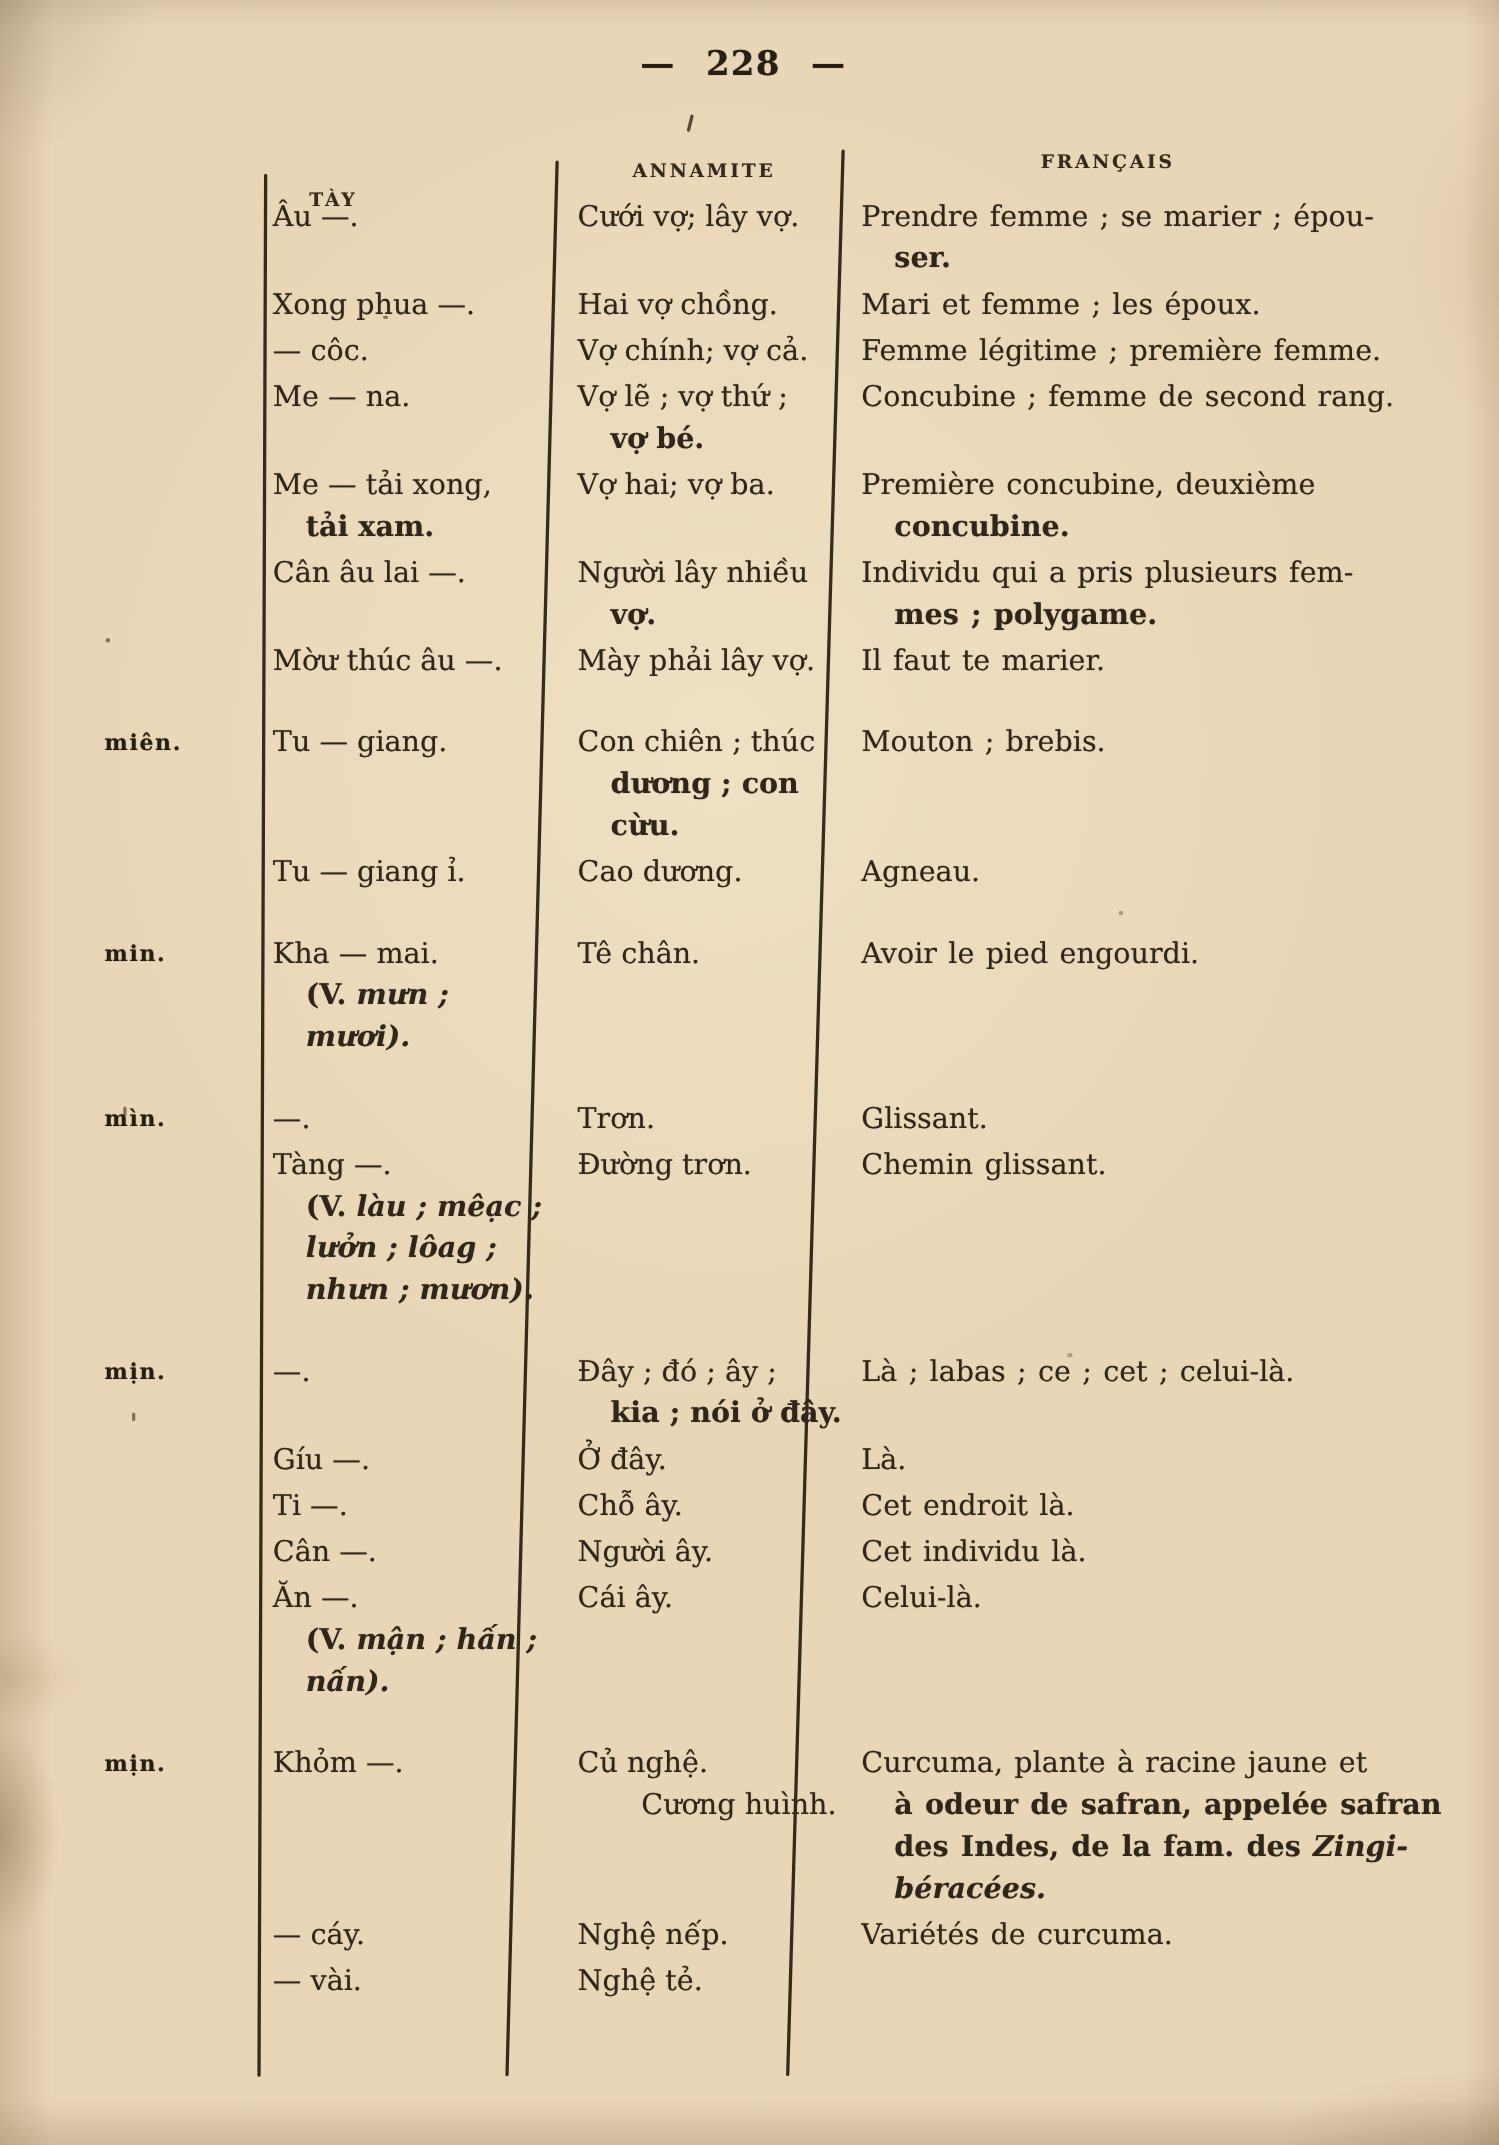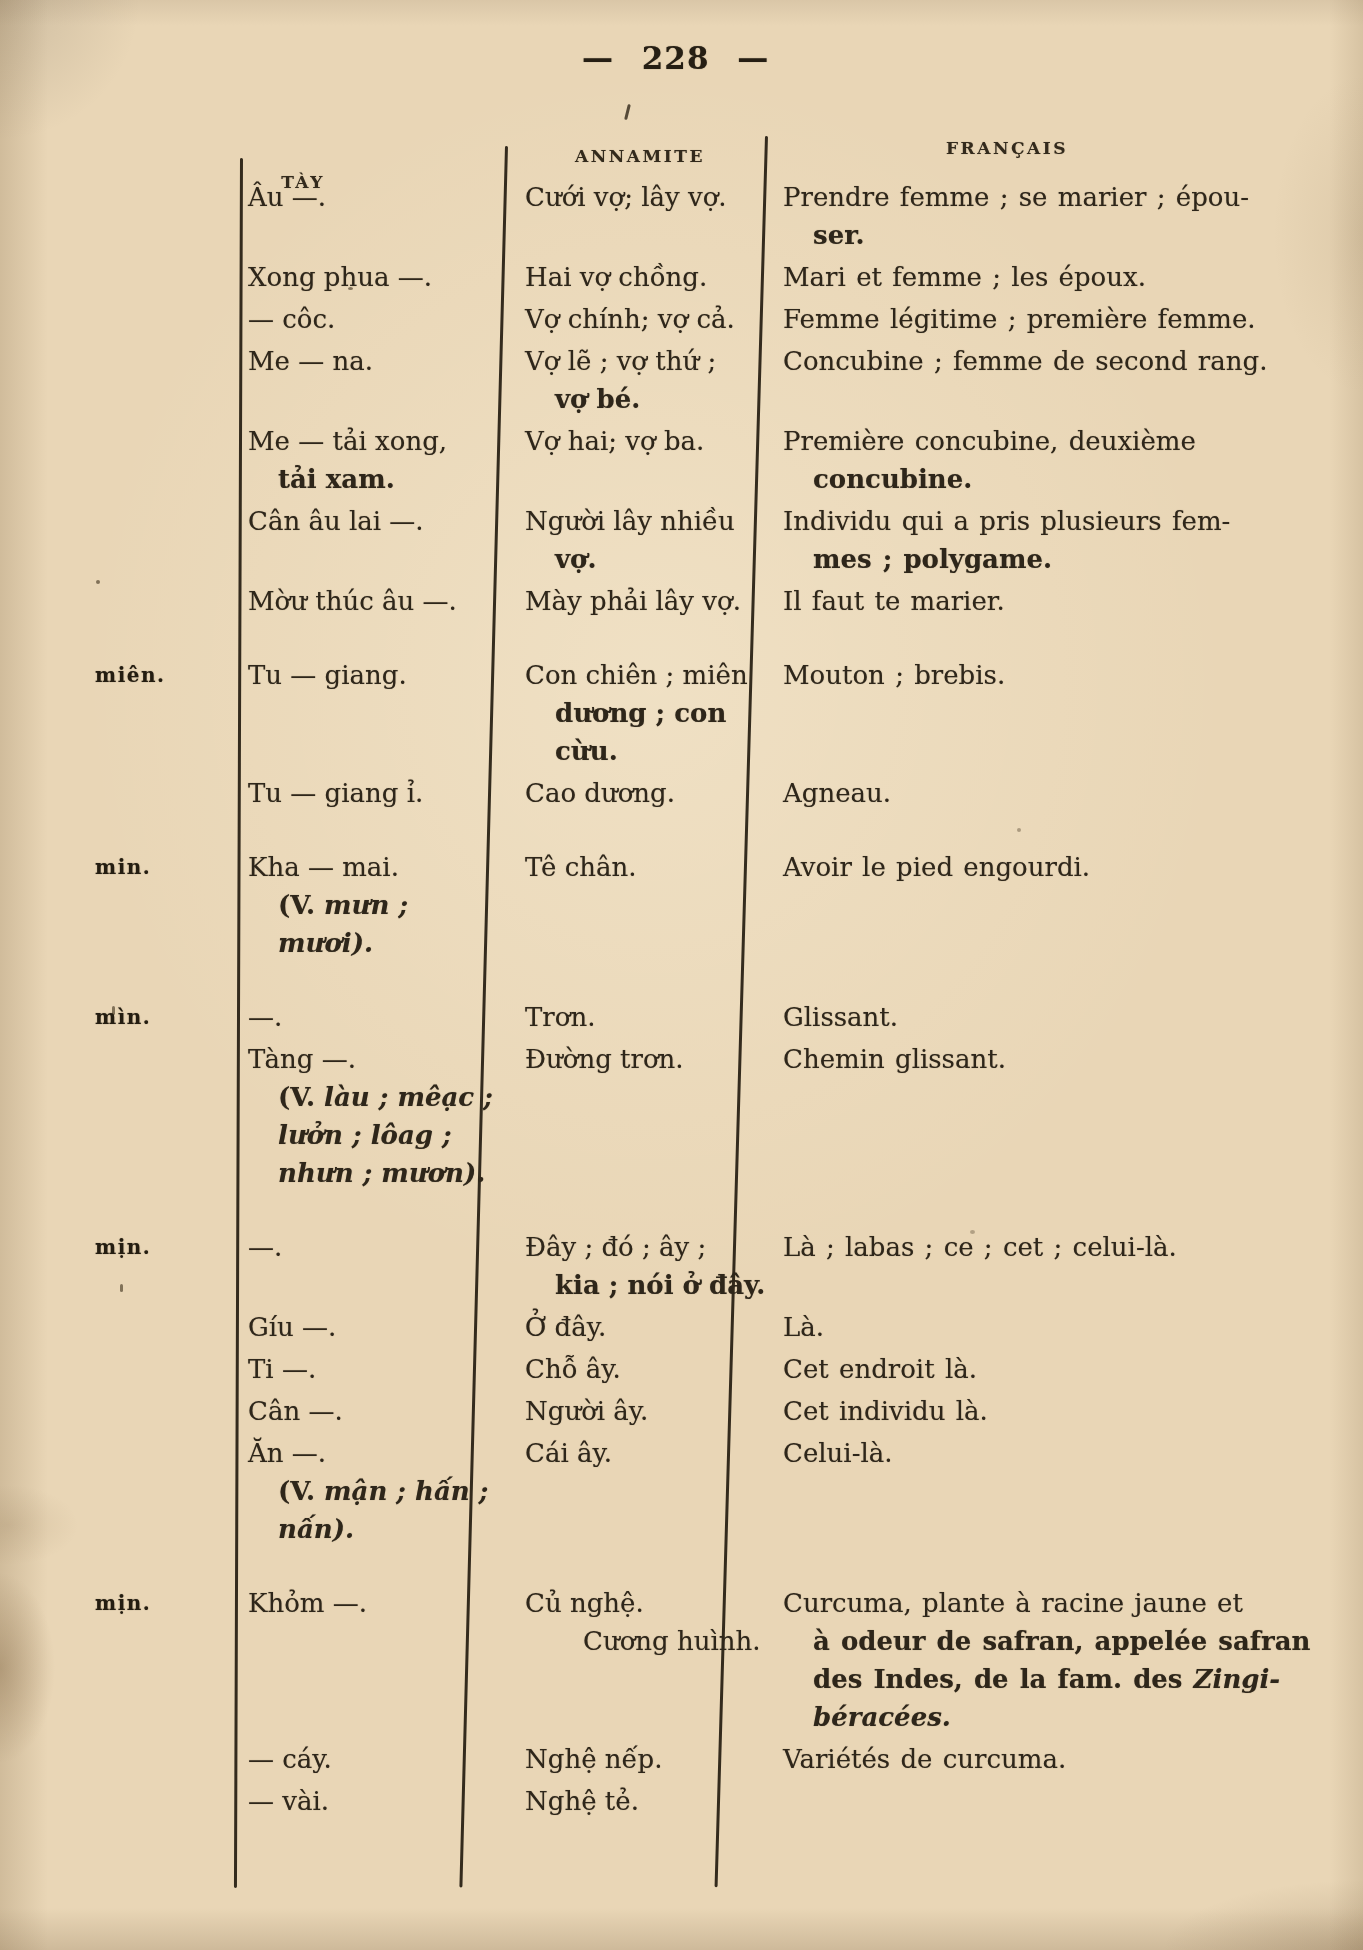--- a/index.html
+++ b/index.html
@@ -182,21 +182,21 @@
           </div>
         </div>
       </div>
       <div class="section">
         <span class="headword">miên.</span>
         <div class="entry">
           <div class="cell c-tay">
             <div class="line">Tu — giang.</div>
           </div>
           <div class="cell c-ann">
-            <div class="line">Con chiên ; miên</div>
+            <div class="line">Con chiên ; thúc</div>
             <div class="line ind1">dương ; con</div>
             <div class="line ind1">cừu.</div>
           </div>
           <div class="cell c-fr">
             <div class="line">Mouton ; brebis.</div>
           </div>
         </div>
         <div class="entry">
           <div class="cell c-tay">
             <div class="line">Tu — giang ỉ.</div>

